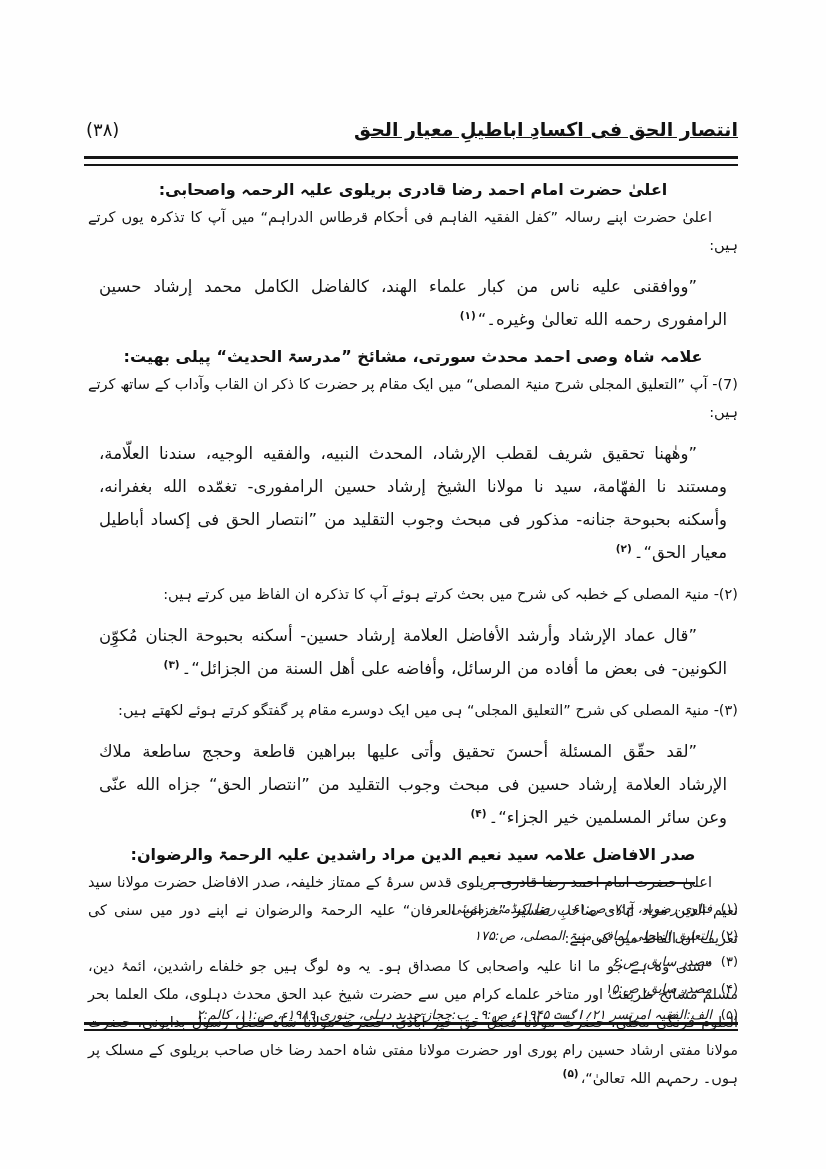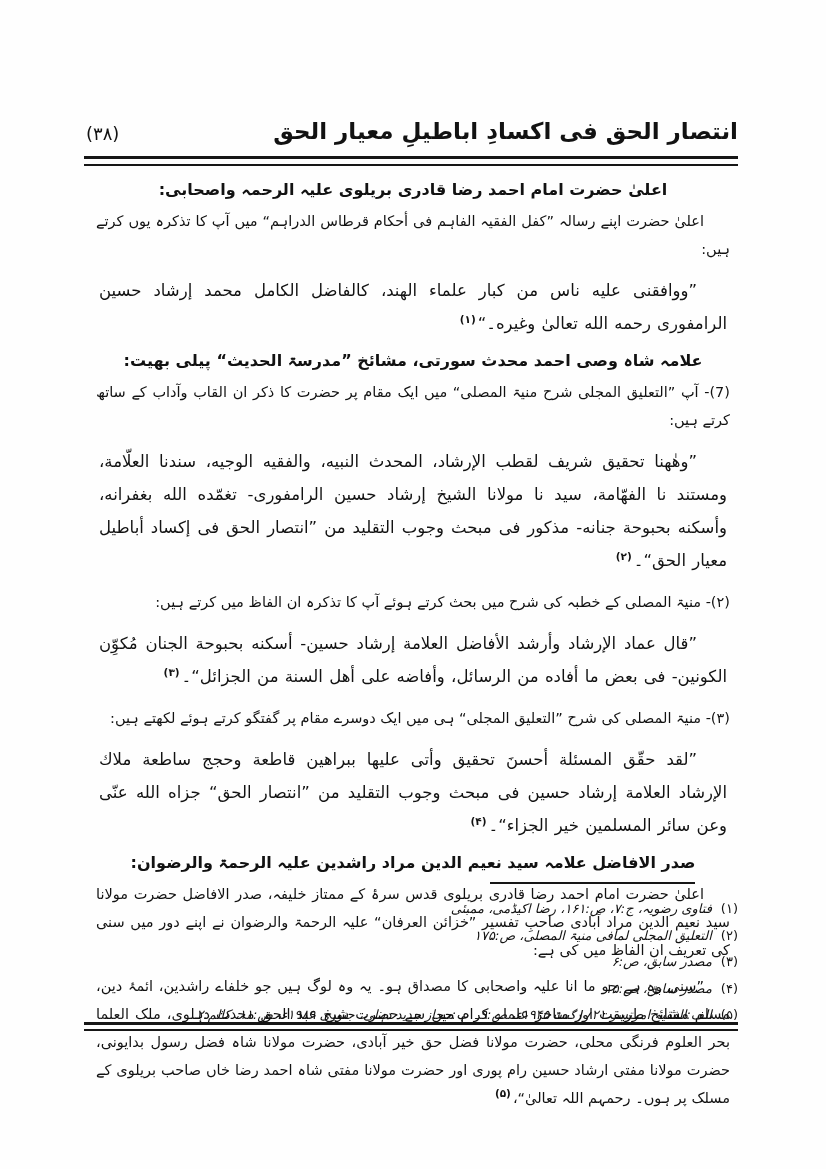--- a/index.html
+++ b/index.html
@@ -12,39 +12,39 @@
     font-family:"DejaVu Sans", sans-serif;
     direction:rtl;
     overflow:hidden;
   }
   
   .header{
     position:absolute;top:118px;right:88px;left:86px;
     display:flex;justify-content:space-between;align-items:flex-end;
   }
   .running-title{
-    font-size:23px;font-weight:bold;letter-spacing:-0.2px;
+    font-size:19px;font-weight:bold;letter-spacing:-0.2px;text-decoration:underline;
   }
   .page-number{
     font-size:18px;direction:ltr;
   }
   .rule-double{
     position:absolute;right:88px;left:84px;top:156px;height:5px;
     border-top:3px solid #161616;border-bottom:2px solid #161616;
   }
   
   .content{
     position:absolute;top:174px;right:88px;left:88px;bottom:300px;
   }
   .sec-heading{
     text-align:center;font-weight:bold;font-size:16px;
     margin:6px 0 4px 0;letter-spacing:-0.2px;
   }
   .para{
-    font-size:14.5px;line-height:28px;text-align:justify;margin:8px;
+    font-size:14.5px;line-height:28px;text-align:justify;margin:0;
     text-indent:26px;
   }
   .para.flush{text-indent:0;}
   .quote-ar{
     font-size:16.5px;line-height:33px;text-align:justify;margin:11px;
     text-indent:30px;word-spacing:1px;
   }
   .ref{
     font-size:10.5px;font-weight:bold;vertical-align:super;line-height:0;
     padding-right:2px;

